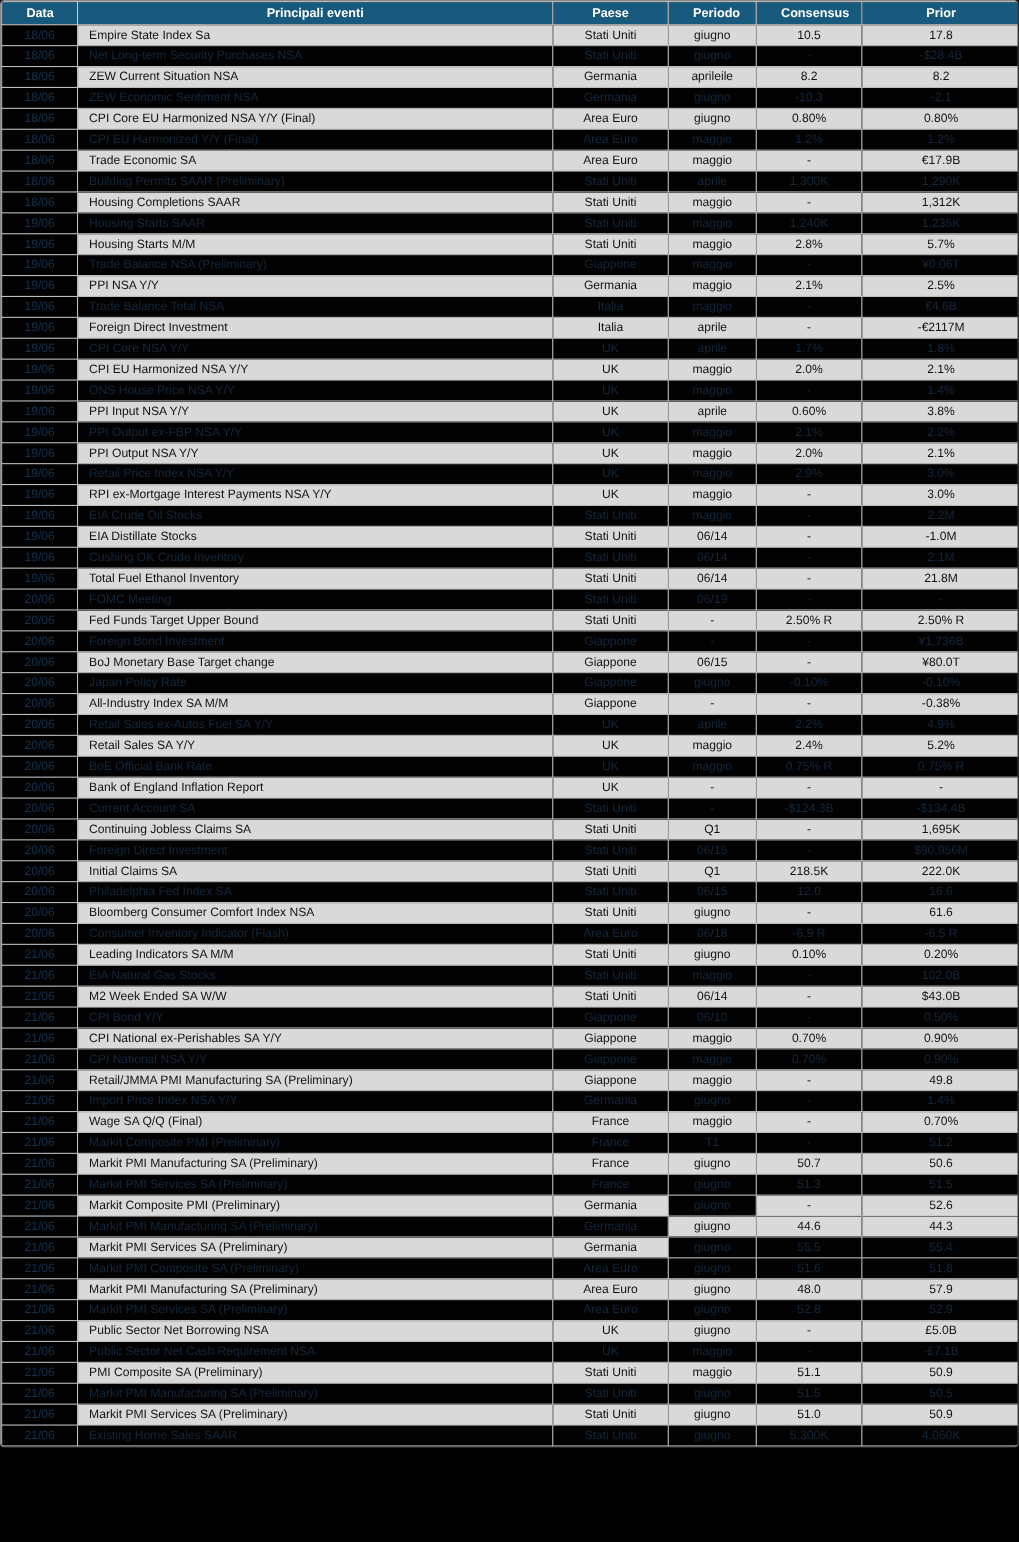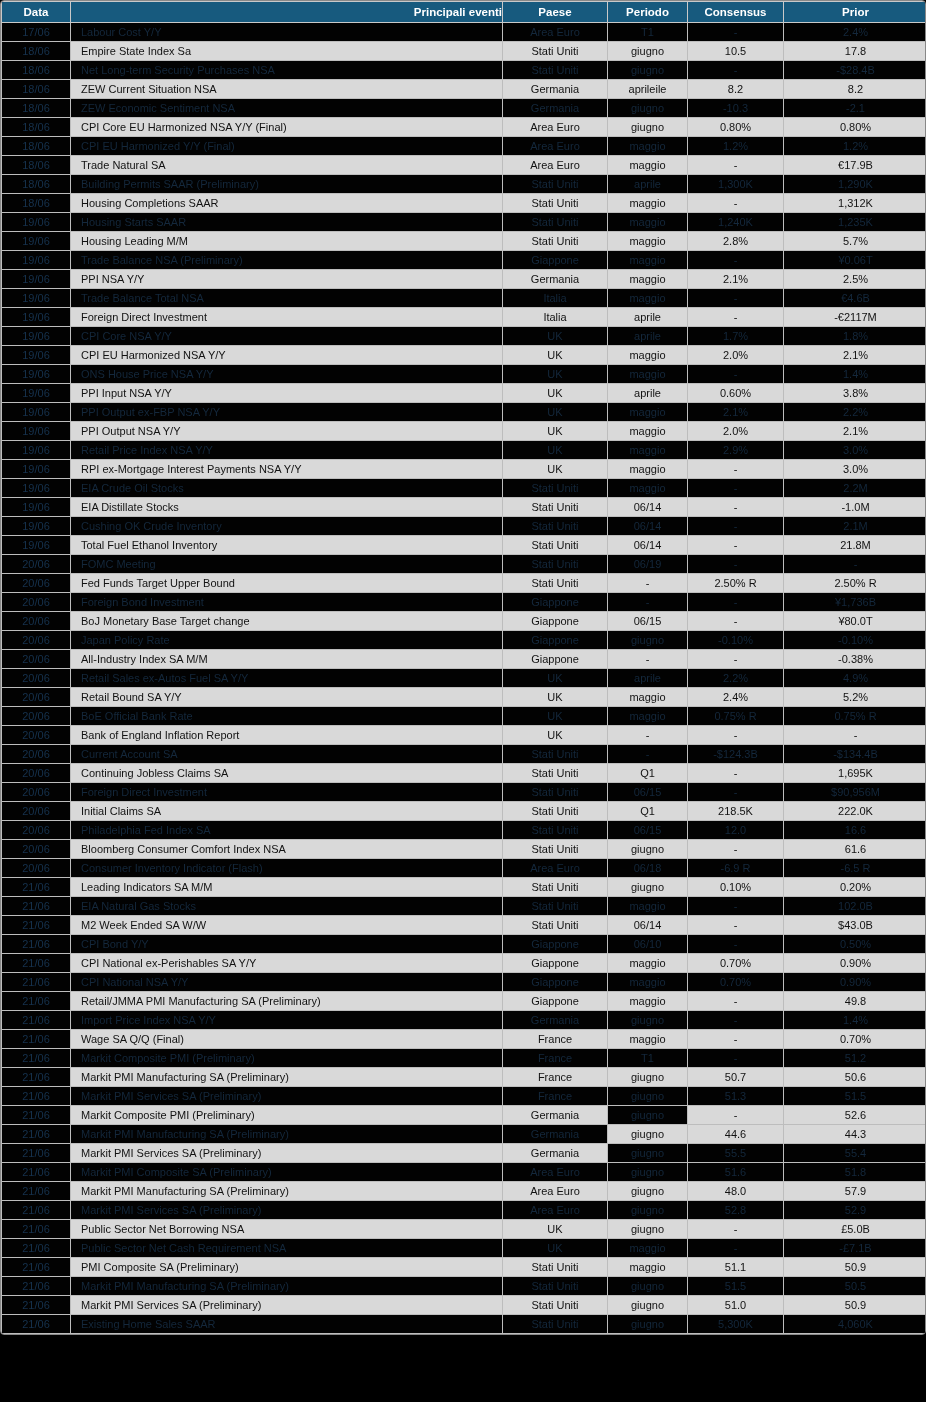--- a/index.html
+++ b/index.html
@@ -20,27 +20,27 @@
     width: 926px;
     border-collapse: collapse;
     table-layout: fixed;
   }
   th {
     background: #175a7e;
     color: #ffffff;
     font-size: 11.5px;
     font-weight: bold;
     height: 21px;
-    padding: 0 0;
+    padding: 0 22px;
     border: 1px solid #c9c9c9;
     text-align: center;
     white-space: nowrap;
     overflow: hidden;
   }
-  th.al { text-align: right; }
+  th.al { text-align: center; }
   td {
     height: 19px;
     font-size: 11px;
     padding: 0 6px;
     border: 1px solid #bdbdbd;
     text-align: center;
     white-space: nowrap;
     overflow: hidden;
   }
   td.al { text-align: left; padding-left: 10px; }
@@ -66,28 +66,20 @@
         <th>Data</th>
         <th class="al">Principali eventi</th>
         <th>Paese</th>
         <th>Periodo</th>
         <th>Consensus</th>
         <th>Prior</th>
       </tr>
     </thead>
     <tbody id="rows-body">
         <tr>
-          <td class="cell-date">17/06</td>
-          <td class="cell-dark al">Labour Cost Y/Y</td>
-          <td class="cell-dark">Area Euro</td>
-          <td class="cell-dark">T1</td>
-          <td class="cell-dark">-</td>
-          <td class="cell-dark">2.4%</td>
-        </tr>
-        <tr>
           <td class="cell-date">18/06</td>
           <td class="cell-light al">Empire State Index Sa</td>
           <td class="cell-light">Stati Uniti</td>
           <td class="cell-light">giugno</td>
           <td class="cell-light">10.5</td>
           <td class="cell-light">17.8</td>
         </tr>
         <tr>
           <td class="cell-date">18/06</td>
           <td class="cell-dark al">Net Long-term Security Purchases NSA</td>
@@ -123,21 +115,21 @@
         <tr>
           <td class="cell-date">18/06</td>
           <td class="cell-dark al">CPI EU Harmonized Y/Y (Final)</td>
           <td class="cell-dark">Area Euro</td>
           <td class="cell-dark">maggio</td>
           <td class="cell-dark">1.2%</td>
           <td class="cell-dark">1.2%</td>
         </tr>
         <tr>
           <td class="cell-date">18/06</td>
-          <td class="cell-light al">Trade Natural SA</td>
+          <td class="cell-light al">Trade Economic SA</td>
           <td class="cell-light">Area Euro</td>
           <td class="cell-light">maggio</td>
           <td class="cell-light">-</td>
           <td class="cell-light">€17.9B</td>
         </tr>
         <tr>
           <td class="cell-date">18/06</td>
           <td class="cell-dark al">Building Permits SAAR (Preliminary)</td>
           <td class="cell-dark">Stati Uniti</td>
           <td class="cell-dark">aprile</td>
@@ -155,21 +147,21 @@
         <tr>
           <td class="cell-date">19/06</td>
           <td class="cell-dark al">Housing Starts SAAR</td>
           <td class="cell-dark">Stati Uniti</td>
           <td class="cell-dark">maggio</td>
           <td class="cell-dark">1,240K</td>
           <td class="cell-dark">1,235K</td>
         </tr>
         <tr>
           <td class="cell-date">19/06</td>
-          <td class="cell-light al">Housing Leading M/M</td>
+          <td class="cell-light al">Housing Starts M/M</td>
           <td class="cell-light">Stati Uniti</td>
           <td class="cell-light">maggio</td>
           <td class="cell-light">2.8%</td>
           <td class="cell-light">5.7%</td>
         </tr>
         <tr>
           <td class="cell-date">19/06</td>
           <td class="cell-dark al">Trade Balance NSA (Preliminary)</td>
           <td class="cell-dark">Giappone</td>
           <td class="cell-dark">maggio</td>
@@ -347,21 +339,21 @@
         <tr>
           <td class="cell-date">20/06</td>
           <td class="cell-dark al">Retail Sales ex-Autos Fuel SA Y/Y</td>
           <td class="cell-dark">UK</td>
           <td class="cell-dark">aprile</td>
           <td class="cell-dark">2.2%</td>
           <td class="cell-dark">4.9%</td>
         </tr>
         <tr>
           <td class="cell-date">20/06</td>
-          <td class="cell-light al">Retail Bound SA Y/Y</td>
+          <td class="cell-light al">Retail Sales SA Y/Y</td>
           <td class="cell-light">UK</td>
           <td class="cell-light">maggio</td>
           <td class="cell-light">2.4%</td>
           <td class="cell-light">5.2%</td>
         </tr>
         <tr>
           <td class="cell-date">20/06</td>
           <td class="cell-dark al">BoE Official Bank Rate</td>
           <td class="cell-dark">UK</td>
           <td class="cell-dark">maggio</td>

